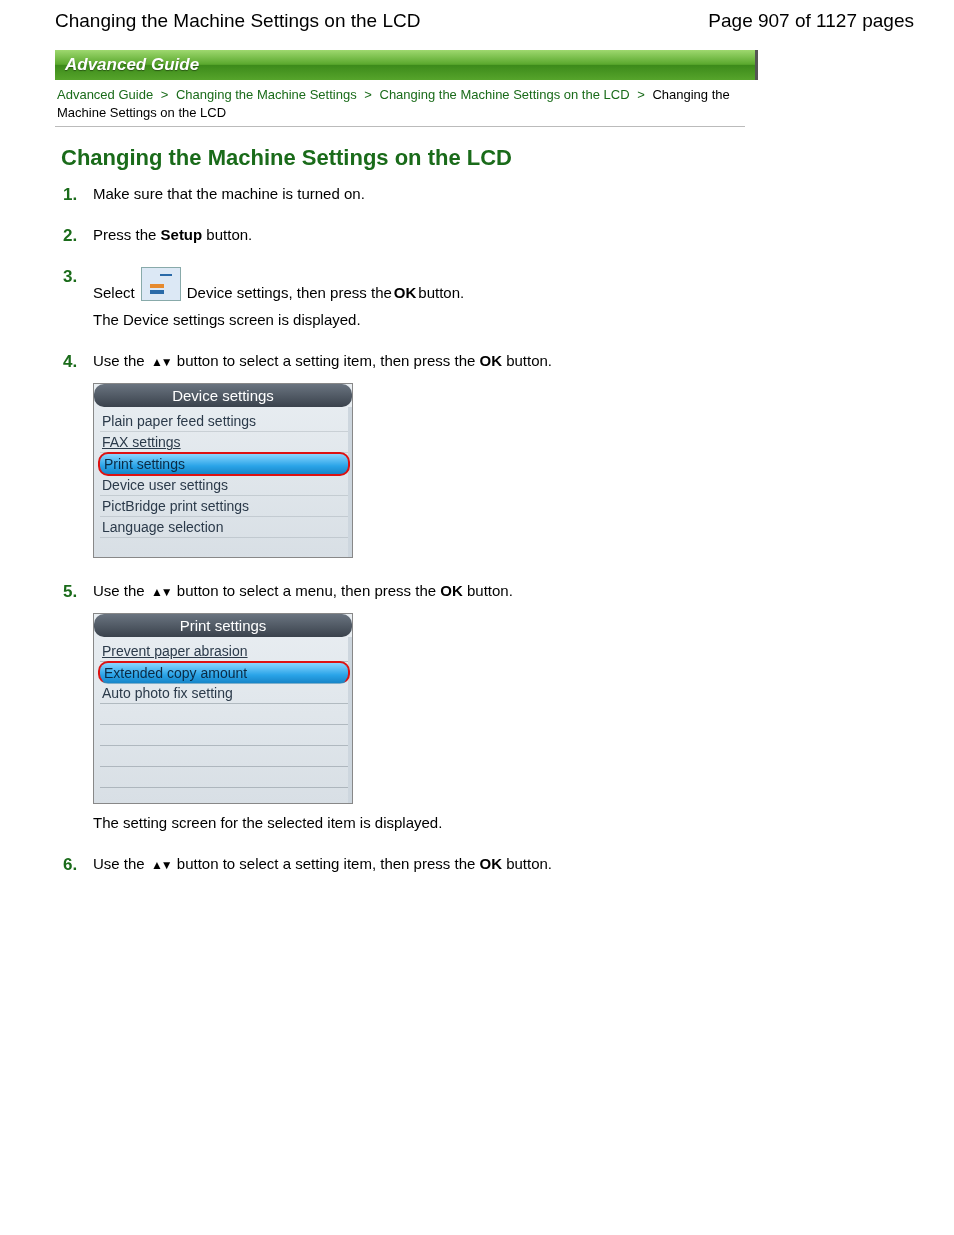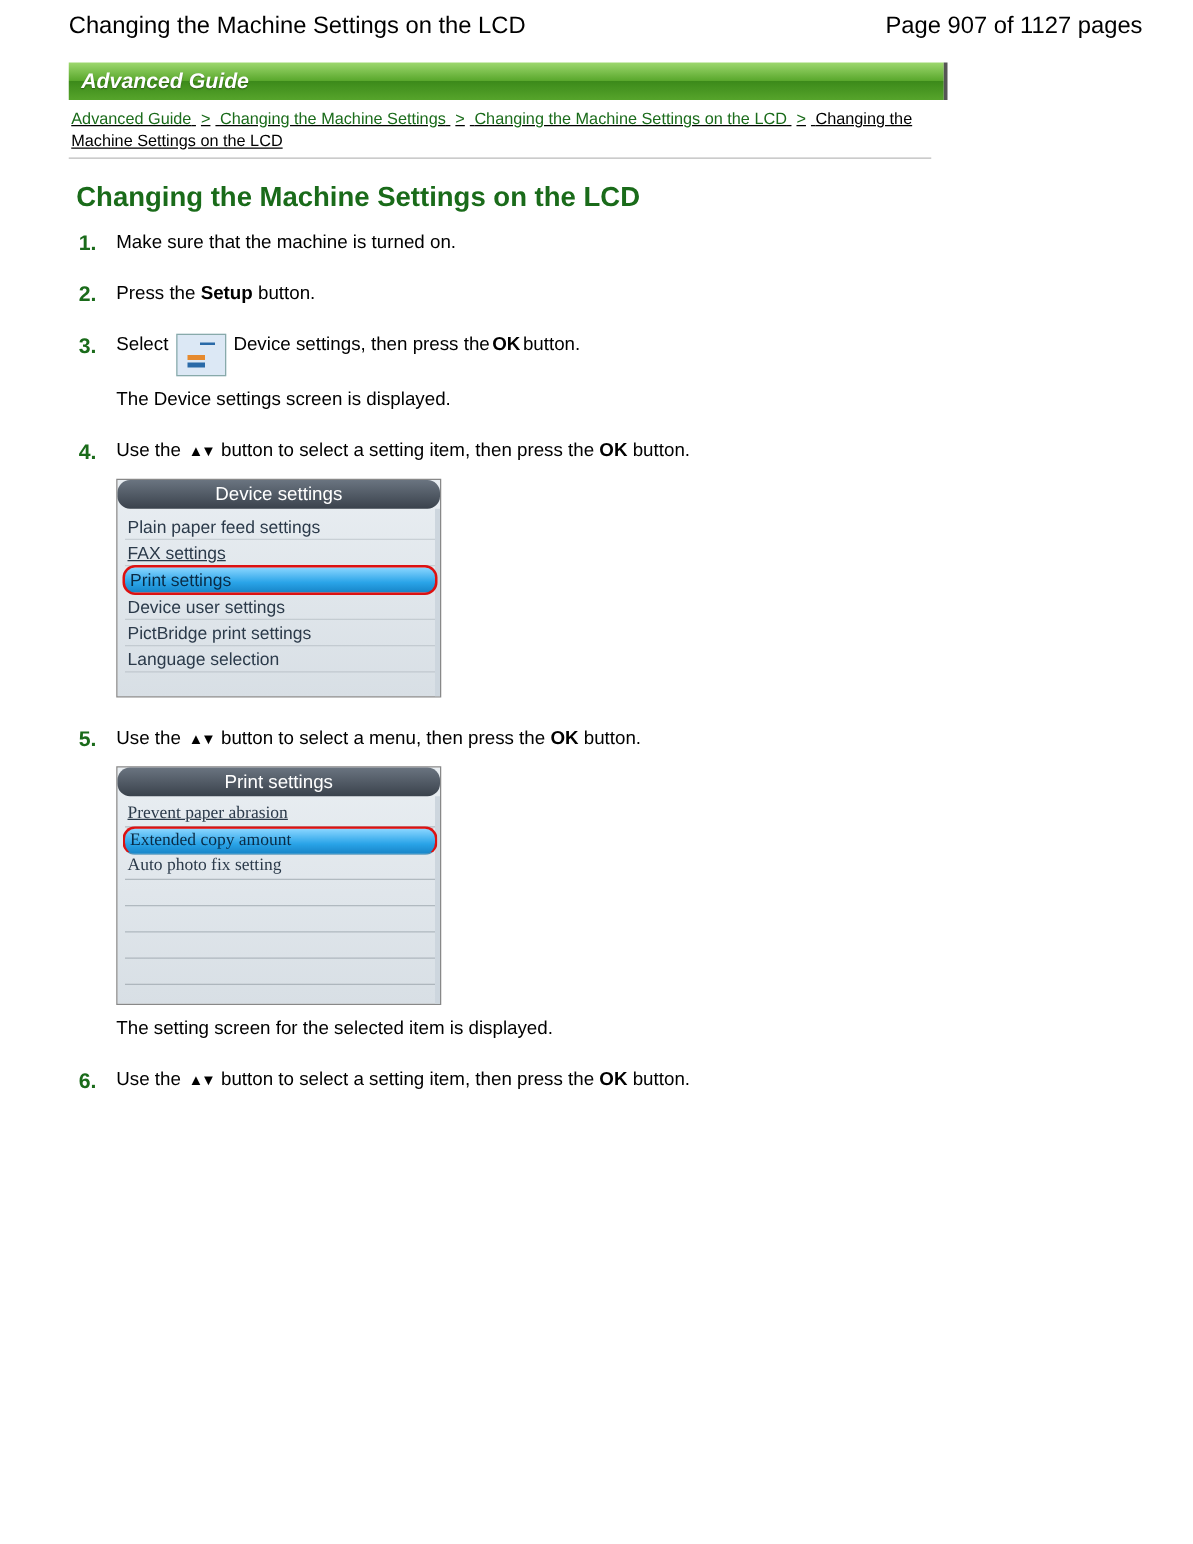--- a/index.html
+++ b/index.html
@@ -36,21 +36,20 @@
     font-weight: bold;
     font-style: italic;
     font-size: 17px;
     text-shadow: 0 1px 1px rgba(0,0,0,.4);
   }
   .breadcrumb {
     font-size: 13px;
     margin: 6px 2px 4px 2px;
     line-height: 1.4;
     width: 690px;
-    text-decoration: underline;
   }
   .breadcrumb a { color: #1a6b1a; text-decoration: none; }
   .breadcrumb .sep { color: #1a6b1a; margin: 0 4px; }
   hr.thin {
     border: none;
     border-top: 1px solid #bbb;
     width: 690px;
     margin: 4px 0 18px 0;
   }
   h1.title {
@@ -157,26 +156,26 @@
   }
   .lcd .lcd-item.underlined { text-decoration: underline; }
   .lcd .lcd-item.selected {
     background: linear-gradient(to bottom, #8ad6ff, #2aa4e8 60%, #1785c8);
     color: #0a2a44;
     border: 2px solid #d11;
     border-radius: 10px;
     margin: -1px -2px;
     padding: 2px 4px;
   }
-  .lcd.tall .lcd-body { min-height: 156px; font-family: Liberation Serif, serif; }
+  .lcd.tall .lcd-body { min-height: 156px; }
   .lcd .ruled .lcd-item {
     border-bottom: 1px solid rgba(120,130,140,.45);
     min-height: 16px;
   }
-  .step3-line { display: flex; align-items: flex-start; flex-wrap: wrap; gap: 2px; }
+  .step3-line { display: flex; align-items: flex-end; flex-wrap: wrap; gap: 2px; }
 </style>
 </head>
 <body>
 
 <div class="page">
 
   <div class="header-row">
     <div>Changing the Machine Settings on the LCD</div>
     <div>Page 907 of 1127 pages</div>
   </div>

